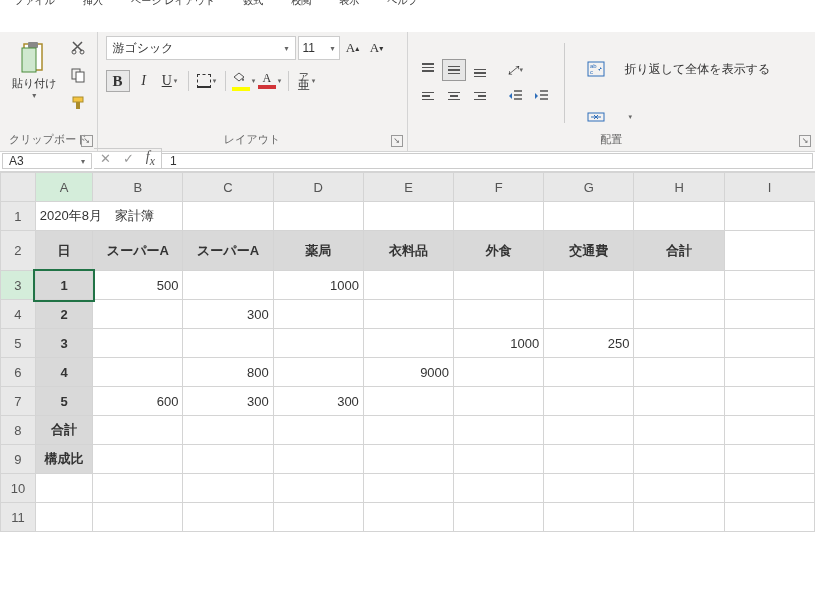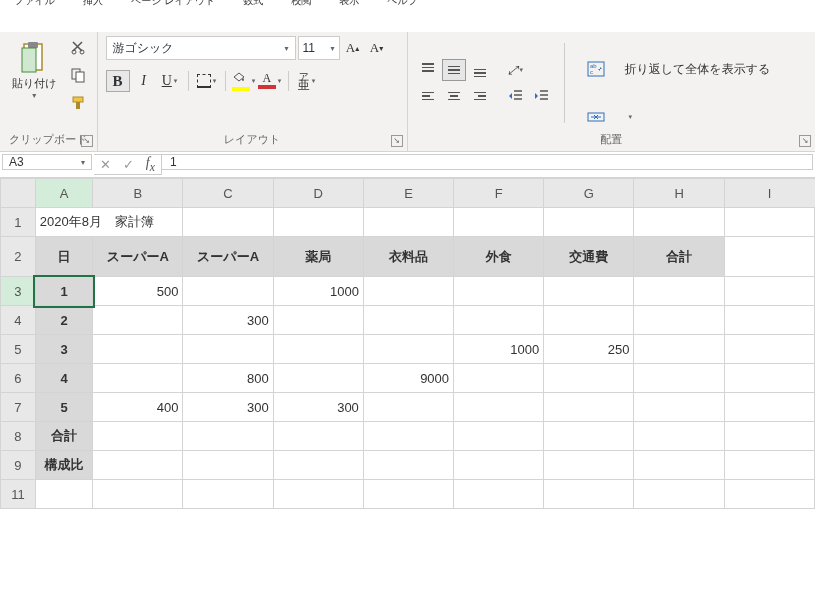--- a/index.html
+++ b/index.html
@@ -46,21 +46,21 @@
 .align-row { display: flex; gap: 2px; }
 .align-btn { width: 24px; height: 22px; display: flex; align-items: center; justify-content: center; cursor: pointer; }
 .align-btn.sel { border: 1px solid #999; background: #e6e6e6; }
 .lines { display: flex; flex-direction: column; gap: 2px; }
 .lines span { display: block; width: 12px; height: 1.5px; background: #555; }
 .wrap-merge { display: flex; flex-direction: column; gap: 4px; justify-content: center; padding-left: 8px; }
 .wrap-btn, .merge-btn { display: flex; align-items: center; gap: 20px; cursor: pointer; padding: 4px; white-space: nowrap; margin-top: 19px; }
 .wm-icon { width: 18px; height: 16px; }
 
 
-.namebar { display: flex; height: 26px; border-bottom: 1px solid #d4d4d4; align-items: flex-start; }
+.namebar { display: flex; height: 20px; border-bottom: 1px solid #d4d4d4; align-items: flex-end; }
 .namebox { width: 90px; border: 1px solid #ccc; display: flex; align-items: center; padding: 0 6px; justify-content: space-between; margin: 2px; }
 .nb-dd { font-size: 8px; color: #666; }
 .fx-btns { display: flex; align-items: center; border: 1px solid #ccc; border-left: none; padding: 0 6px; gap: 12px; margin: 2px 0; }
 .fx-btn { color: #999; font-size: 13px; cursor: pointer; }
 .fx-btn.fx { font-style: italic; font-family: serif; font-size: 14px; color: #555; }
 .formula-input { flex: 1; border: 1px solid #ccc; border-left: none; margin: 2px 2px 2px 0; display: flex; align-items: center; padding: 0 8px; }
 
 
 .grid-wrap { position: relative; }
 .sheet { border-collapse: collapse; width: 100%; table-layout: fixed; }
@@ -387,21 +387,21 @@
     <td class="cell"></td>
     <td class="cell">9000</td>
     <td class="cell"></td>
     <td class="cell"></td>
     <td class="cell"></td>
     <td class="cell"></td>
   </tr>
   <tr>
     <th class="rowh">7</th>
     <td class="cell center hdr-cell">5</td>
-    <td class="cell">400</td>
+    <td class="cell">600</td>
     <td class="cell">300</td>
     <td class="cell">300</td>
     <td class="cell"></td>
     <td class="cell"></td>
     <td class="cell"></td>
     <td class="cell"></td>
     <td class="cell"></td>
   </tr>
   <tr>
     <th class="rowh">8</th>
@@ -411,20 +411,32 @@
     <td class="cell"></td>
     <td class="cell"></td>
     <td class="cell"></td>
     <td class="cell"></td>
     <td class="cell"></td>
     <td class="cell"></td>
   </tr>
   <tr>
     <th class="rowh">9</th>
     <td class="cell center hdr-cell">構成比</td>
+    <td class="cell"></td>
+    <td class="cell"></td>
+    <td class="cell"></td>
+    <td class="cell"></td>
+    <td class="cell"></td>
+    <td class="cell"></td>
+    <td class="cell"></td>
+    <td class="cell"></td>
+  </tr>
+  <tr>
+    <th class="rowh">10</th>
+    <td class="cell"></td>
     <td class="cell"></td>
     <td class="cell"></td>
     <td class="cell"></td>
     <td class="cell"></td>
     <td class="cell"></td>
     <td class="cell"></td>
     <td class="cell"></td>
     <td class="cell"></td>
   </tr>
   <tr>

